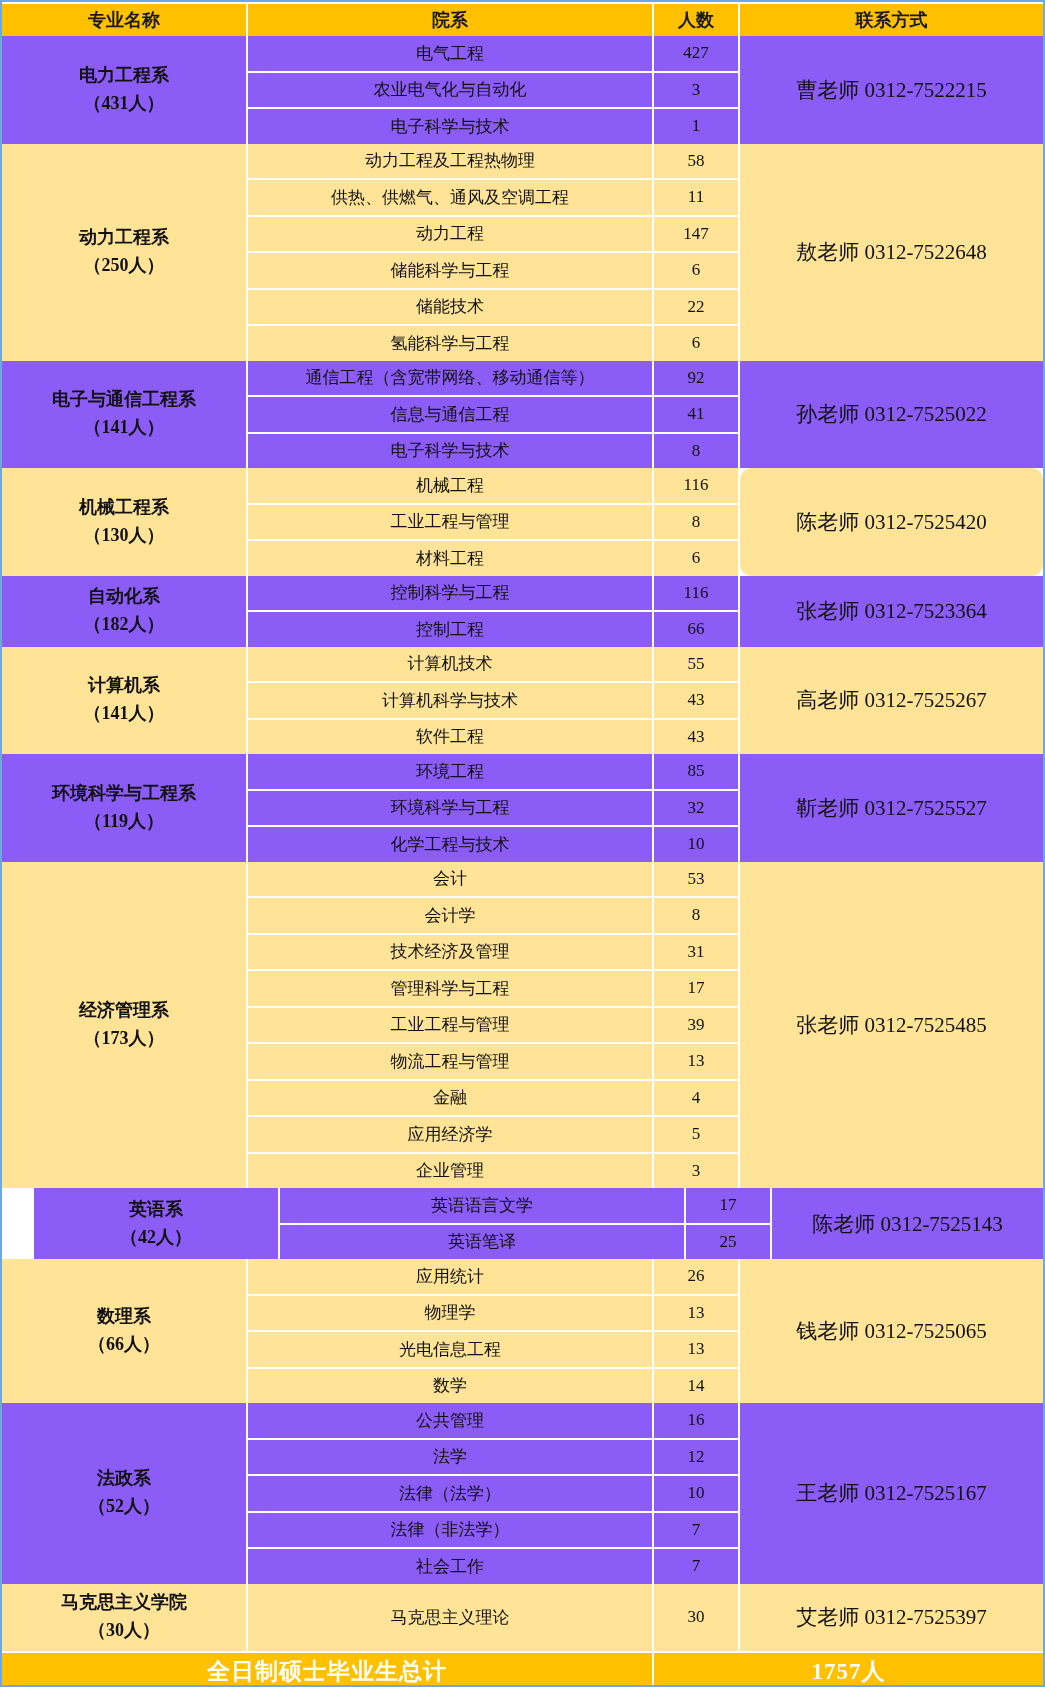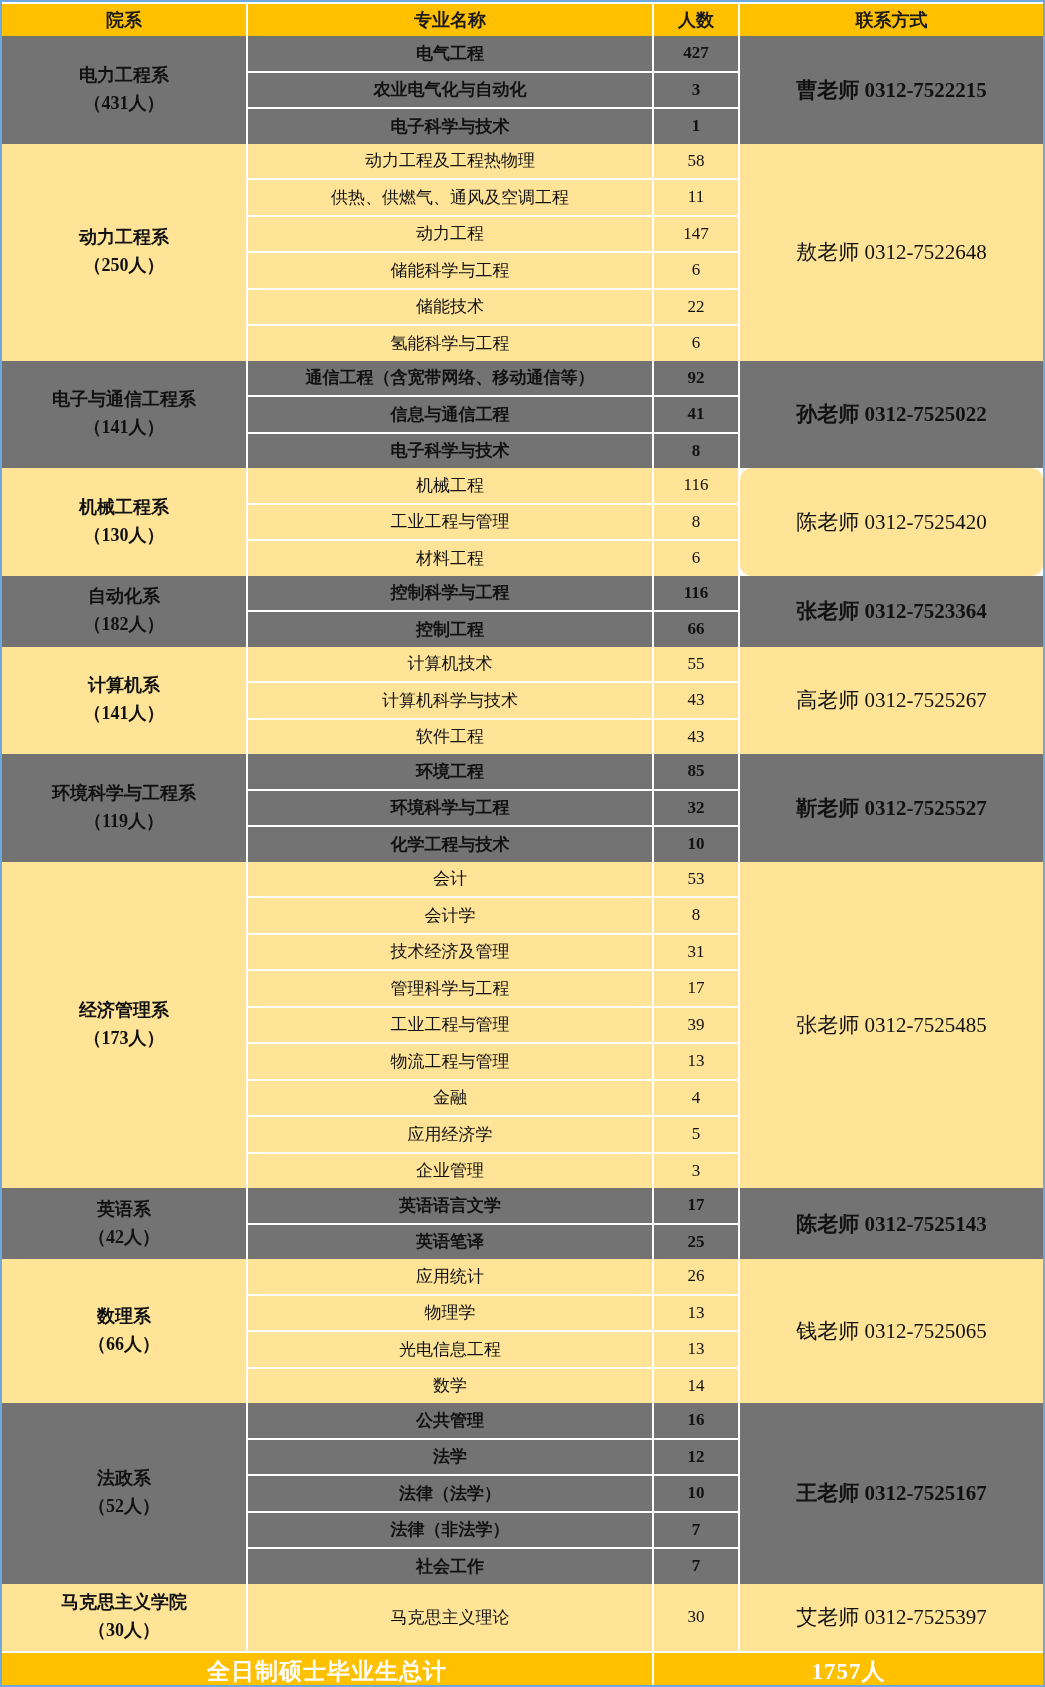--- a/index.html
+++ b/index.html
@@ -9,39 +9,39 @@
     border:2px solid #6FA8DC;background:#ffffff;
     padding-top:2px;overflow:hidden;
   }
   .grid{display:grid;grid-template-columns:244px 404px 84px 1fr;gap:2px;}
   .cell{display:flex;align-items:center;justify-content:center;text-align:center;}
   
   .header .cell{background:#FFC000;height:32px;font-weight:bold;font-size:18px;color:#1a1a1a;}
   
   .section{display:grid;grid-template-columns:244px 404px 84px 1fr;gap:2px;background:#ffffff;}
   .section.yellow .cell{background:#FFE497;}
-  .section.white .cell{background:#737373;font-weight:bold;}
+  .section.white .cell{background:#8b5cf6;}
   .dept{grid-column:1;flex-direction:column;font-weight:bold;font-size:18px;line-height:1.55;}
   .major{font-size:17px;}
   .num{font-size:17px;}
   .contact{font-size:21px;}
   
   .footer{margin-top:2px;}
   .footer .cell{background:#FFC000;height:37px;color:#ffffff;font-weight:bold;font-size:23px;letter-spacing:1px;}
   .footer .left{grid-column:1 / 3;}
   .footer .right{grid-column:3 / 5;}
 </style>
 </head>
 <body>
 
 <div class="frame">
 
   <div class="grid header">
+    <div class="cell">专业名称</div>
     <div class="cell">院系</div>
-    <div class="cell">专业名称</div>
     <div class="cell">人数</div>
     <div class="cell">联系方式</div>
   </div>
 
   <div id="groups">
       <div class="section white" style="grid-auto-rows: 34.5px;">
         <div class="cell dept" style="grid-area: 1 / 1 / span 3;">
           <div class="dept-name">电力工程系</div>
           <div class="dept-count">（431人）</div>
         </div>
@@ -153,21 +153,21 @@
         <div class="cell major" style="grid-column: 2;">物流工程与管理</div>
         <div class="cell num" style="grid-column: 3;">13</div>
         <div class="cell major" style="grid-column: 2;">金融</div>
         <div class="cell num" style="grid-column: 3;">4</div>
         <div class="cell major" style="grid-column: 2;">应用经济学</div>
         <div class="cell num" style="grid-column: 3;">5</div>
         <div class="cell major" style="grid-column: 2;">企业管理</div>
         <div class="cell num" style="grid-column: 3;">3</div>
         <div class="cell contact" style="grid-area: 1 / 4 / span 9;">张老师 0312-7525485</div>
       </div>
-      <div class="section white" style="grid-auto-rows: 34.5px;">
+      <div class="section white" style="grid-auto-rows: 34.5px; margin-left: 32px;">
         <div class="cell dept" style="grid-area: 1 / 1 / span 2;">
           <div class="dept-name">英语系</div>
           <div class="dept-count">（42人）</div>
         </div>
         <div class="cell major" style="grid-column: 2;">英语语言文学</div>
         <div class="cell num" style="grid-column: 3;">17</div>
         <div class="cell major" style="grid-column: 2;">英语笔译</div>
         <div class="cell num" style="grid-column: 3;">25</div>
         <div class="cell contact" style="grid-area: 1 / 4 / span 2;">陈老师 0312-7525143</div>
       </div>

